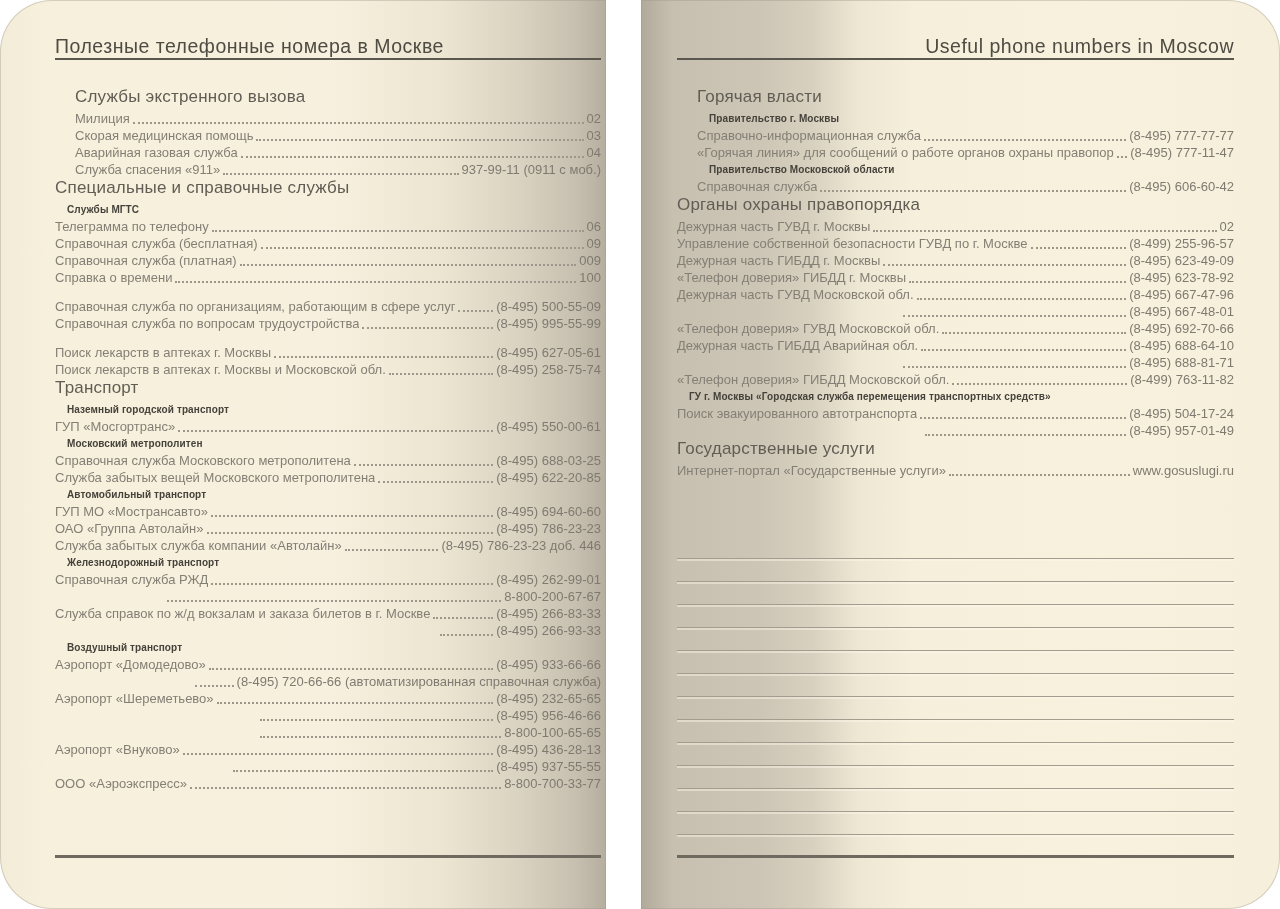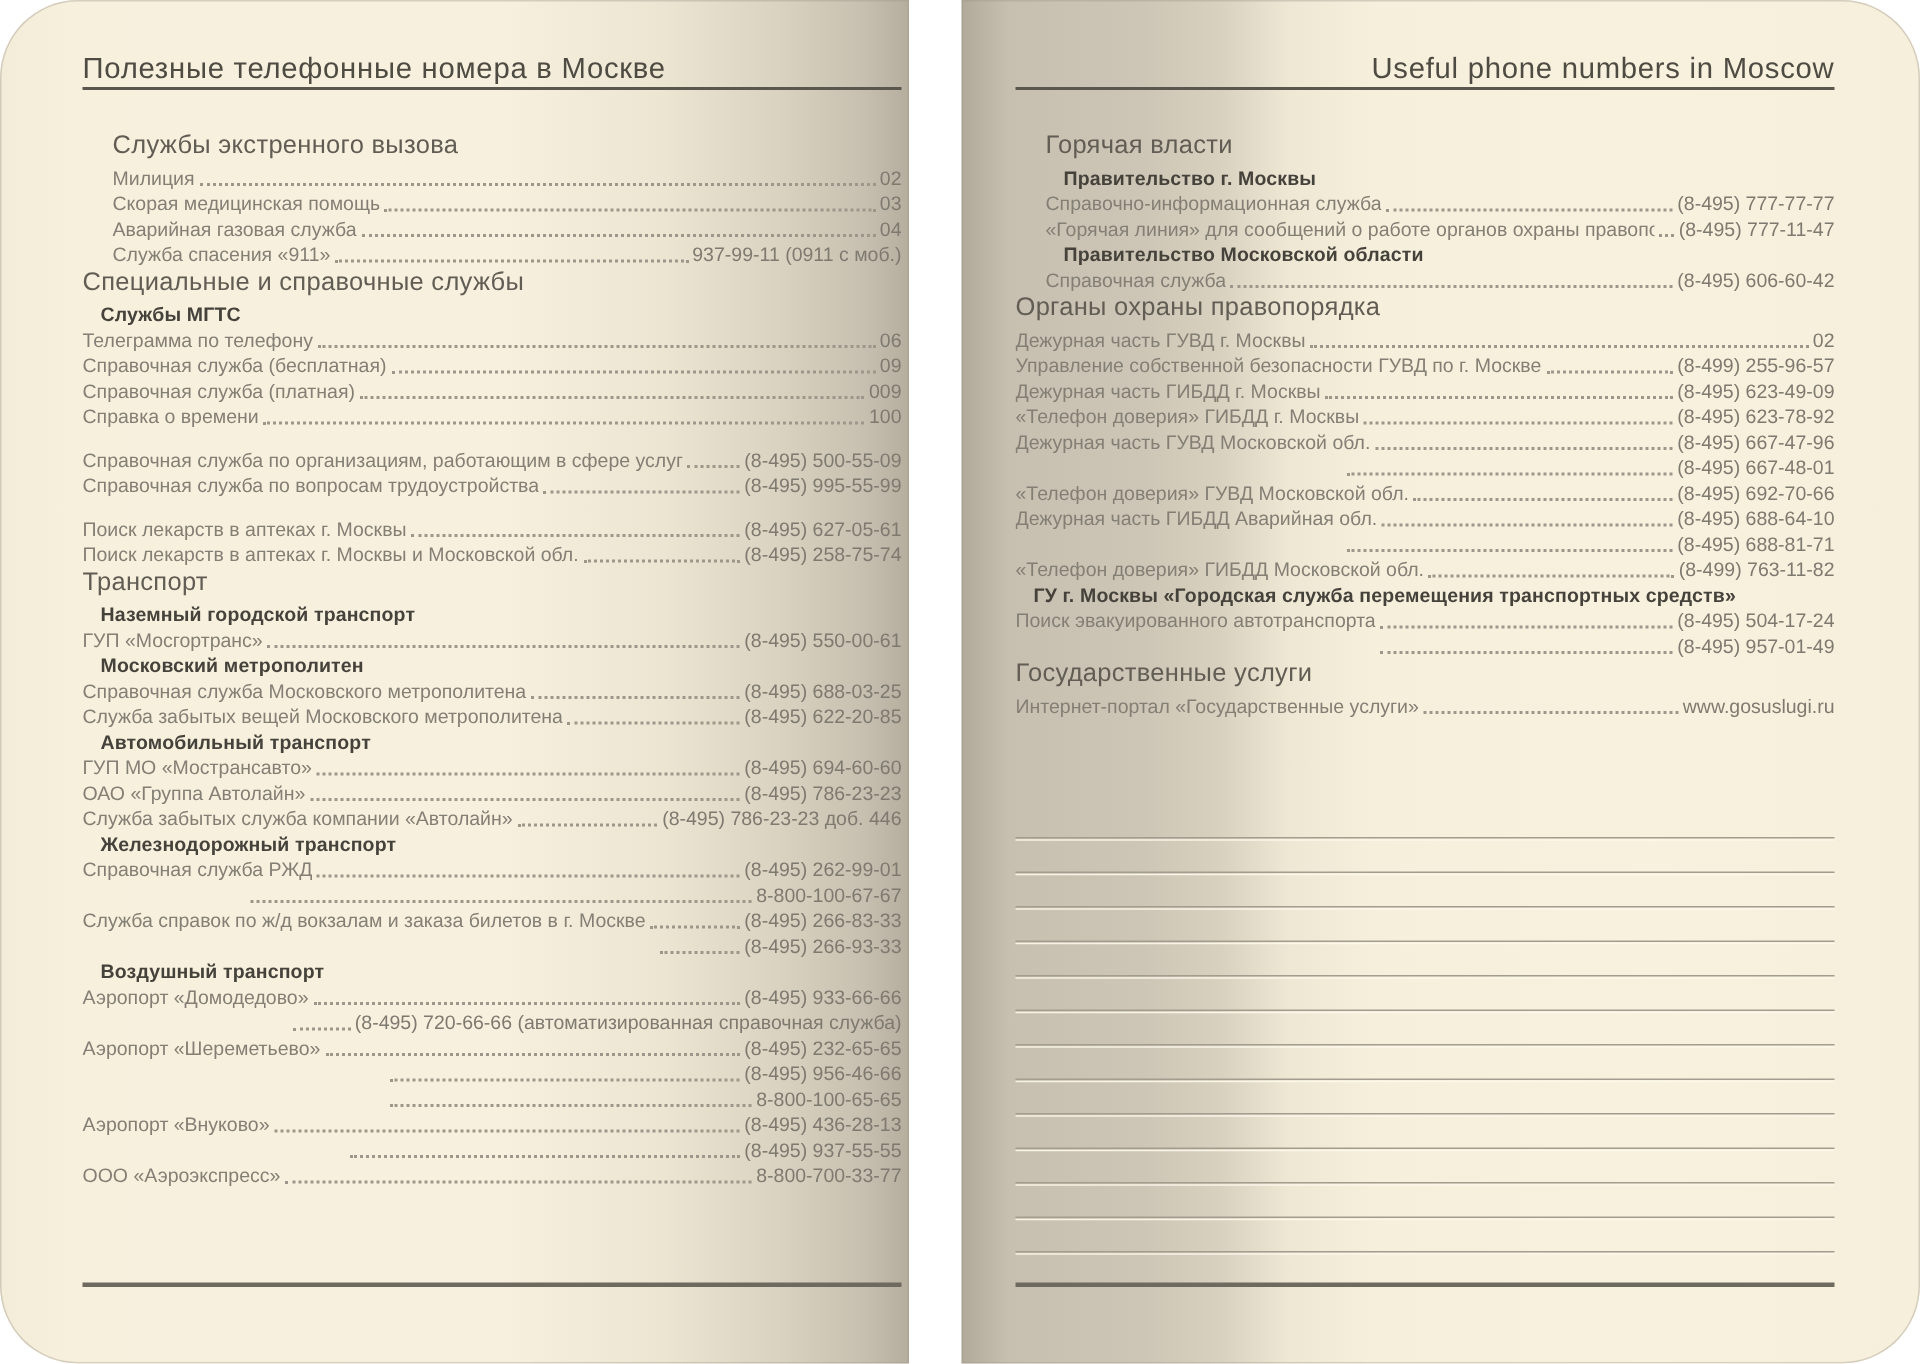--- a/index.html
+++ b/index.html
@@ -23,38 +23,38 @@
   .page-right {
     left:641px; width:639px;
     border-radius:0 52px 52px 0;
     background:linear-gradient(90deg,
       #b1aa9a 0%, #c7c0b0 5%, #cdc6b6 19%, #d8d1bf 27%,
       #eee7d4 34%, #f6efdc 43%, #f8f1de 72%, #f6efdc 100%);
   }
   .spine-gap { position:absolute; top:0; left:606px; width:35px; height:909px; background:#ffffff; }
   .content { position:absolute; top:0; bottom:0; }
   .page-left  .content { left:55px; right:5px; }
-  .page-right .content { left:36px; right:57px; }
+  .page-right .content { left:36px; right:46px; }
 
   .page-header {
     padding-top:35px; padding-bottom:0;
     font-size:19.5px; letter-spacing:.5px;
     color:#4e4b43;
     border-bottom:2px solid #5a574f;
   }
   .page-right .page-header { text-align:right; }
 
   .section { }
   .section.first { margin-top:27px;margin-left:20px; }
   .section-title {
     font-size:17px; line-height:19px; margin-bottom:4px;
     color:#615d54; letter-spacing:.2px;
   }
   .subhead {
-    font-weight:bold; font-size:13px; line-height:17px;
+    font-weight:bold; font-size:10px; line-height:17px;
     color:#45423b; letter-spacing:.1px;
     white-space:nowrap; overflow:hidden;padding-left:12px;
   }
   .row {
     display:flex; align-items:flex-end;
     font-size:13px; line-height:17px; height:17px;
     color:#847f75; white-space:nowrap; overflow:hidden;
   }
   .label { flex:0 1 auto; overflow:hidden; }
   .value { flex:0 0 auto; color:#7f7a70; }
@@ -190,21 +190,21 @@
           </div>
           <div class="subhead">Железнодорожный транспорт</div>
           <div class="row">
             <span class="label">Справочная служба РЖД</span>
             <span class="leader"></span>
             <span class="value">(8-495) 262-99-01</span>
           </div>
           <div class="row">
             <span class="spacer" style="width: 20%;"></span>
             <span class="leader"></span>
-            <span class="value">8-800-100-67-67</span>
+            <span class="value">8-800-200-67-67</span>
           </div>
           <div class="row">
             <span class="label">Служба справок по ж/д вокзалам и заказа билетов в г. Москве</span>
             <span class="leader"></span>
             <span class="value">(8-495) 266-83-33</span>
           </div>
           <div class="row">
             <span class="spacer" style="width: 70%;"></span>
             <span class="leader"></span>
             <span class="value">(8-495) 266-93-33</span>

